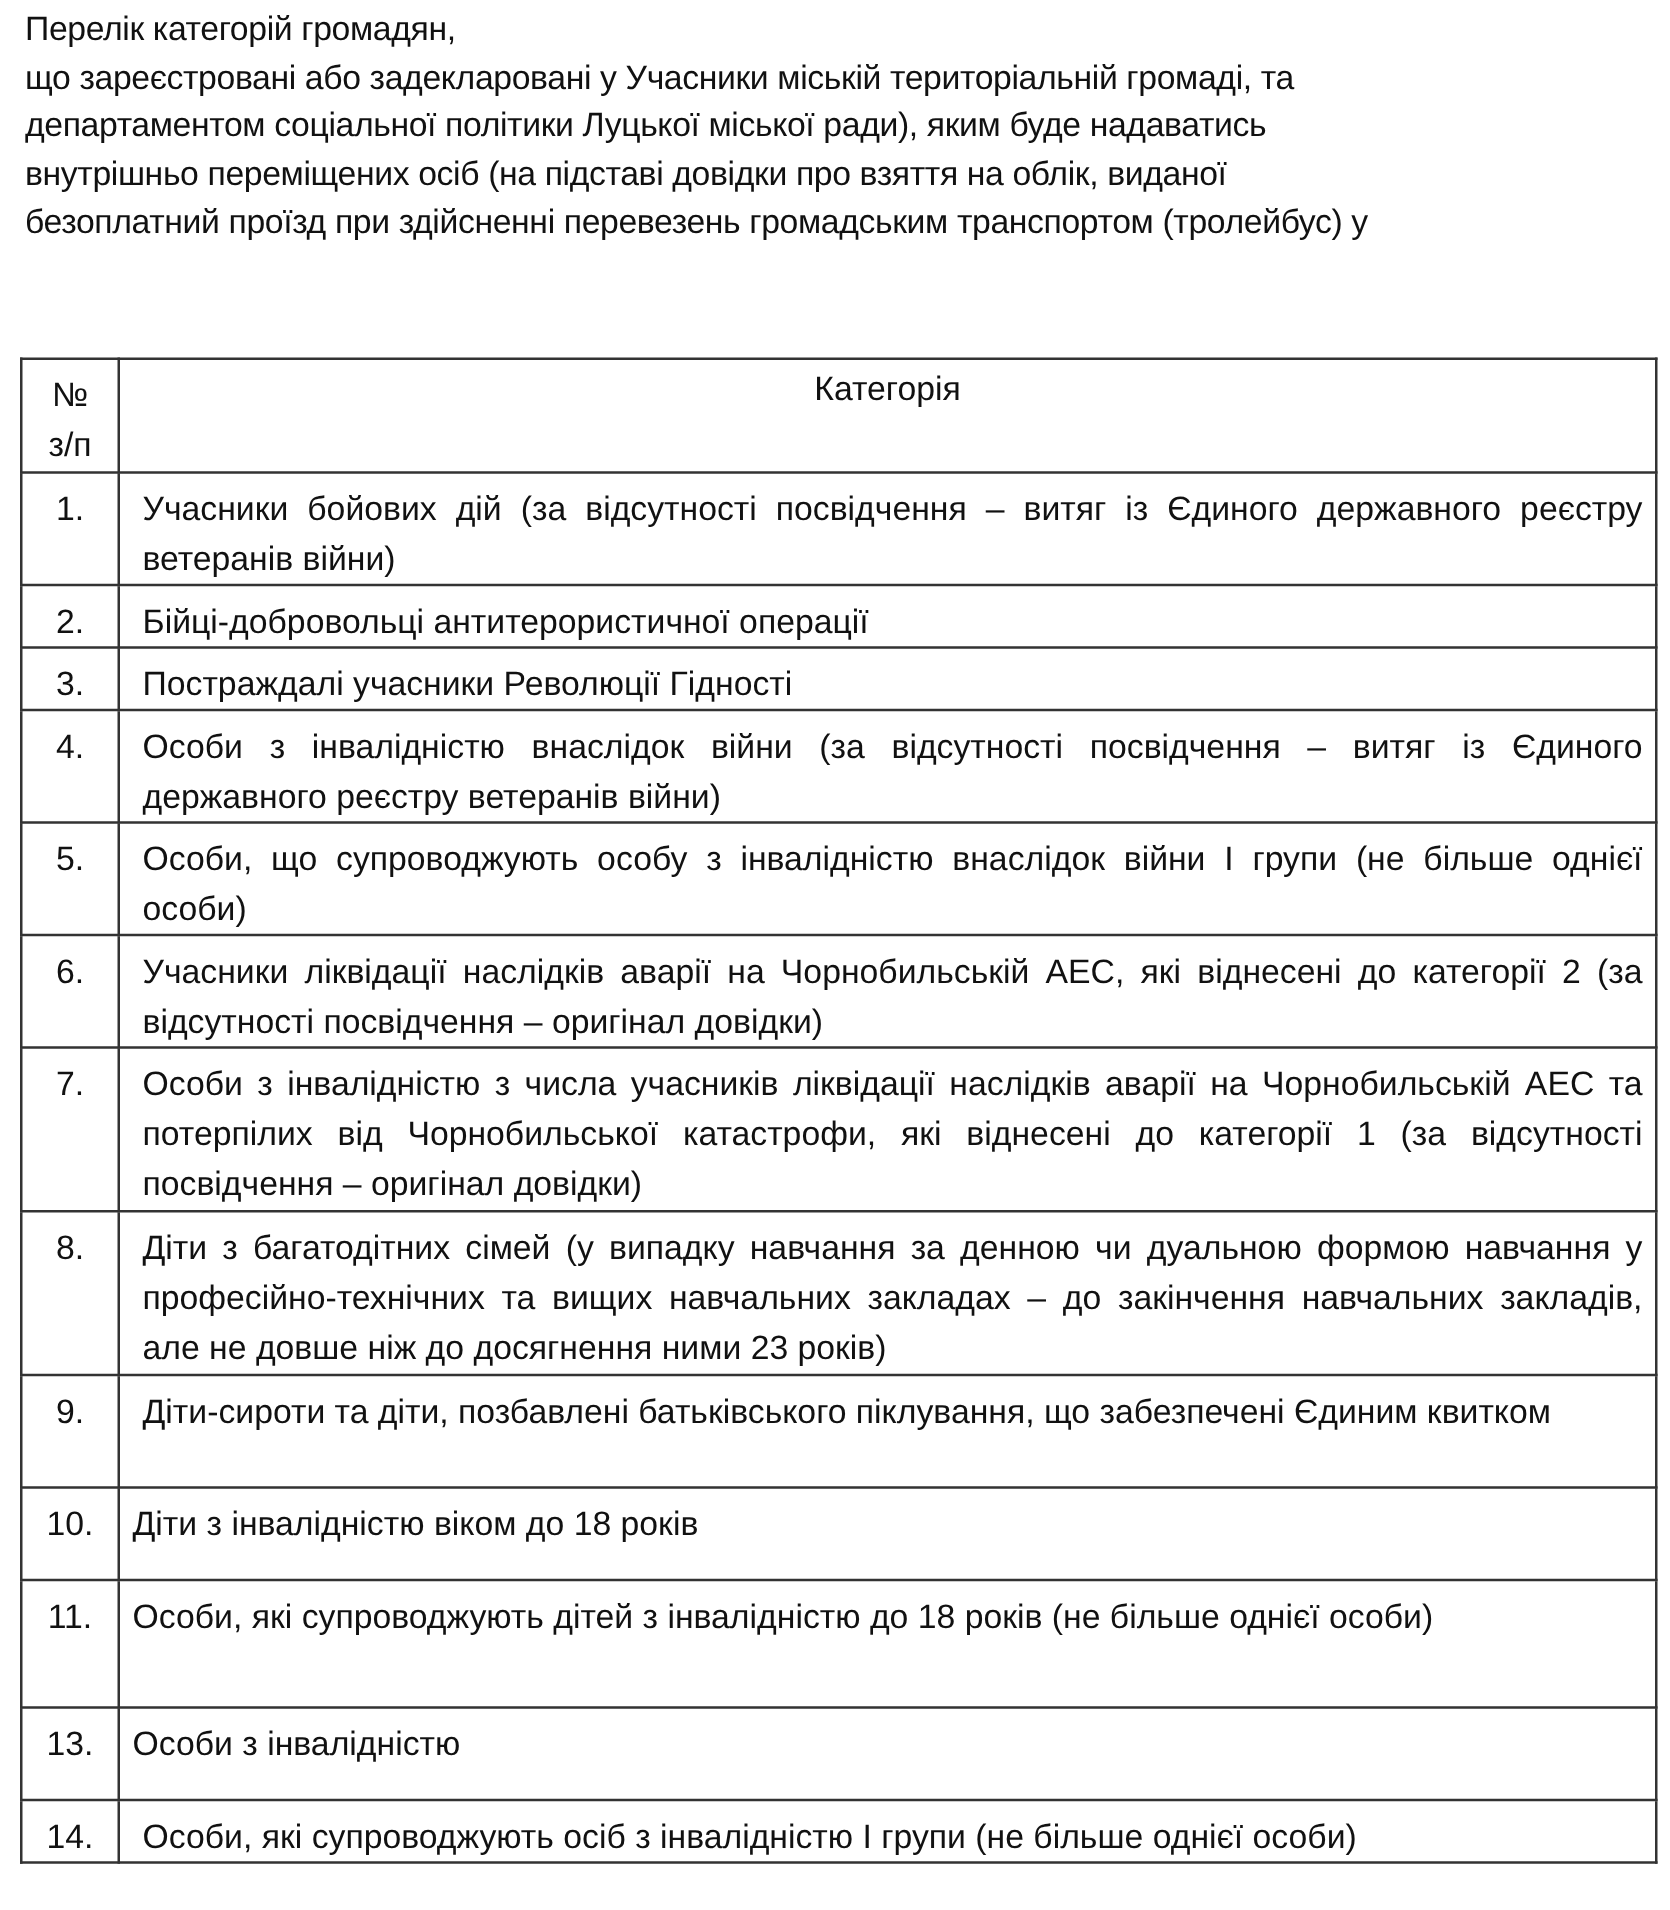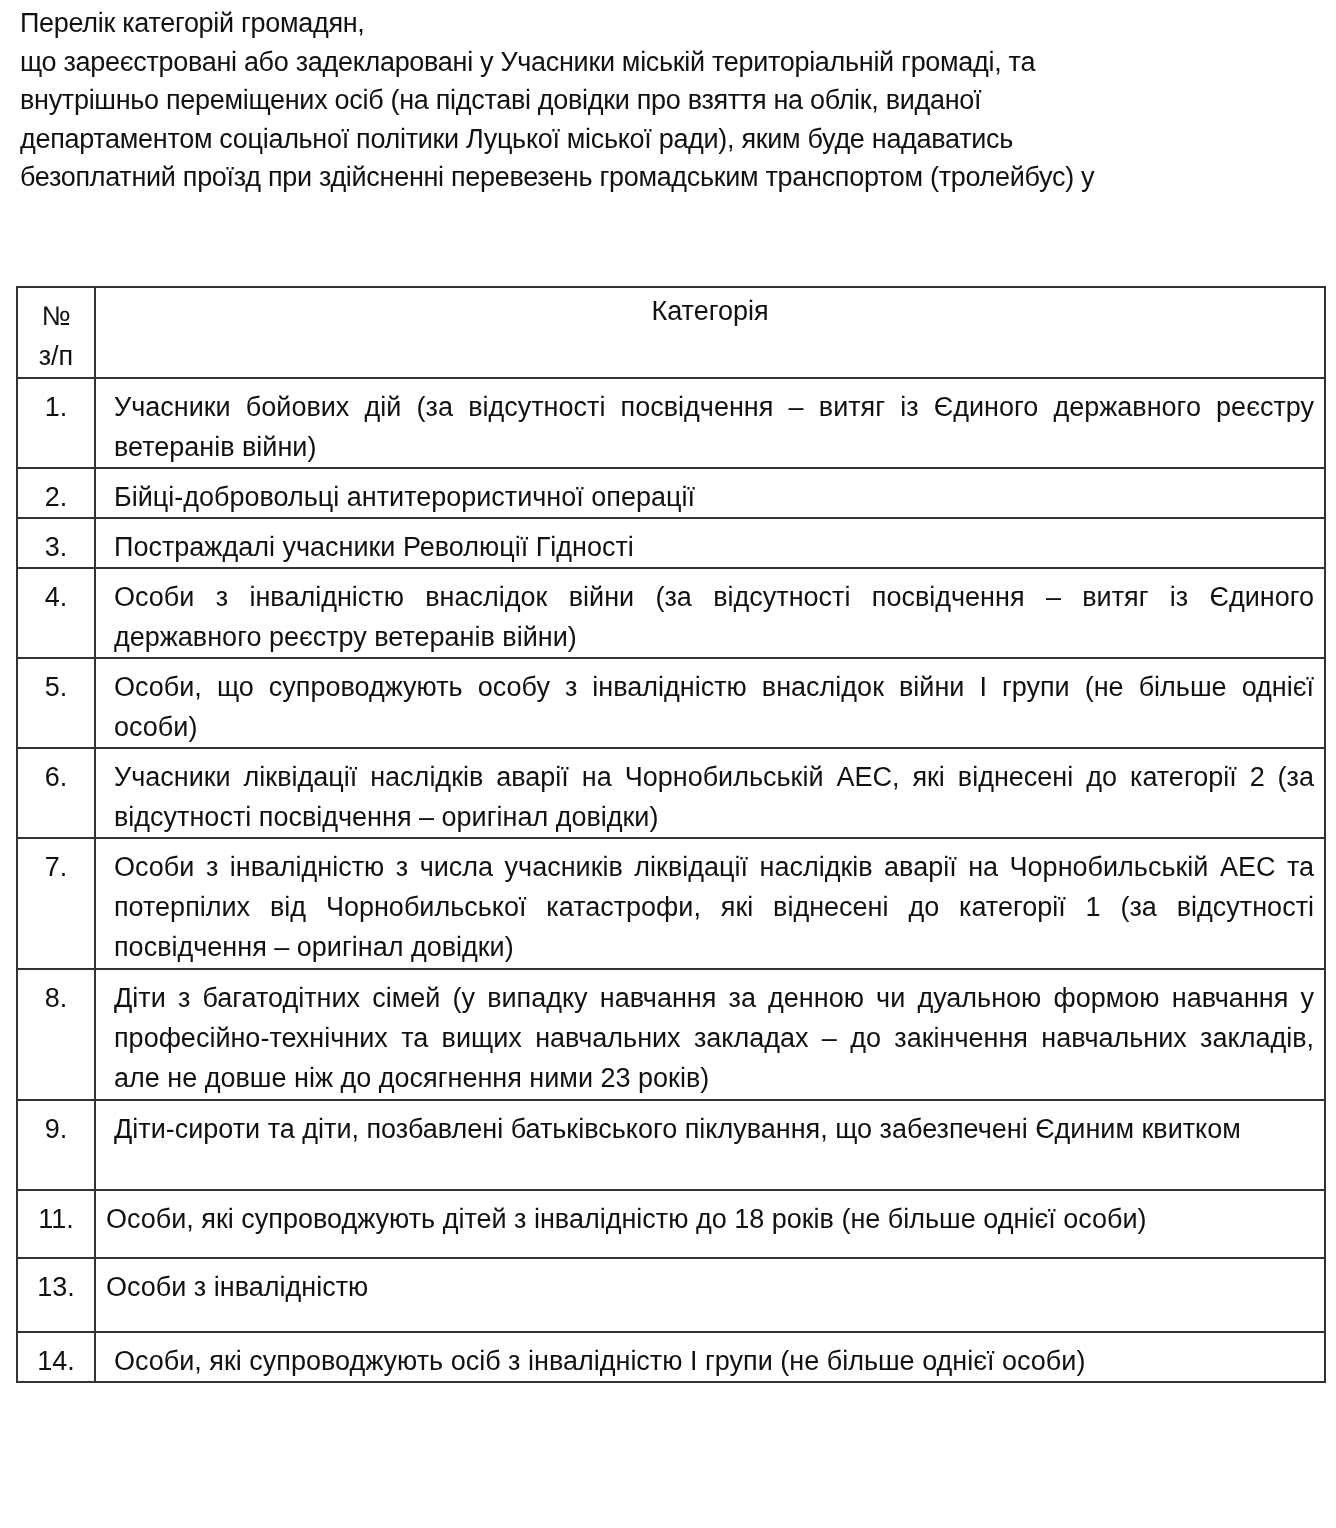--- a/index.html
+++ b/index.html
@@ -12,22 +12,22 @@
   td.cat { padding: 8px 10px 0 18px; line-height: 40px; text-align: justify; }
   td.hdr { text-align: center; padding-top: 8px; margin-left: 12px; }
   tr.r-h { height: 91px; }
 </style>
 </head>
 <body>
 
 <div class="title">
   <div>Перелік категорій громадян,</div>
   <div>що зареєстровані або задекларовані у Учасники міській територіальній громаді, та</div>
+  <div>департаментом соціальної політики Луцької міської ради), яким буде надаватись</div>
   <div>внутрішньо переміщених осіб (на підставі довідки про взяття на облік, виданої</div>
-  <div>департаментом соціальної політики Луцької міської ради), яким буде надаватись</div>
   <div>безоплатний проїзд при здійсненні перевезень громадським транспортом (тролейбус) у</div>
 </div>
 
 <table>
   <tbody>
       <tr class="r-h">
     <td class="num">
       <div>№</div>
       <div>з/п</div>
     </td>
@@ -62,21 +62,25 @@
         <td class="cat">Особи з інвалідністю з числа учасників ліквідації наслідків аварії на Чорнобильській АЕС та потерпілих від Чорнобильської катастрофи, які віднесені до категорії 1 (за відсутності посвідчення – оригінал довідки)</td>
       </tr>
   <tr style="height:131px">
         <td class="num">8.</td>
         <td class="cat">Діти з багатодітних сімей (у випадку навчання за денною чи дуальною формою навчання у професійно-технічних та вищих навчальних закладах – до закінчення навчальних закладів, але не довше ніж до досягнення ними 23 років)</td>
       </tr>
   <tr style="height:90px">
         <td class="num">9.</td>
         <td class="cat">Діти-сироти та діти, позбавлені батьківського піклування, що забезпечені Єдиним квитком</td>
       </tr>
-  <tr style="height:68px">
+  <tr style="height:74px">
+        <td class="num">10.</td>
+        <td class="cat" style="padding-left:10px">Діти з інвалідністю віком до 18 років</td>
+      </tr>
+  <tr style="height:102px">
         <td class="num">11.</td>
         <td class="cat" style="padding-left:10px;text-align:left">Особи, які супроводжують дітей з інвалідністю до 18 років (не більше   однієї особи)</td>
       </tr>
   <tr style="height:74px">
         <td class="num">13.</td>
         <td class="cat" style="padding-left:10px">Особи з інвалідністю</td>
       </tr>
   <tr style="height:50px">
         <td class="num">14.</td>
         <td class="cat">Особи, які супроводжують осіб з інвалідністю І групи (не більше однієї особи)</td>

